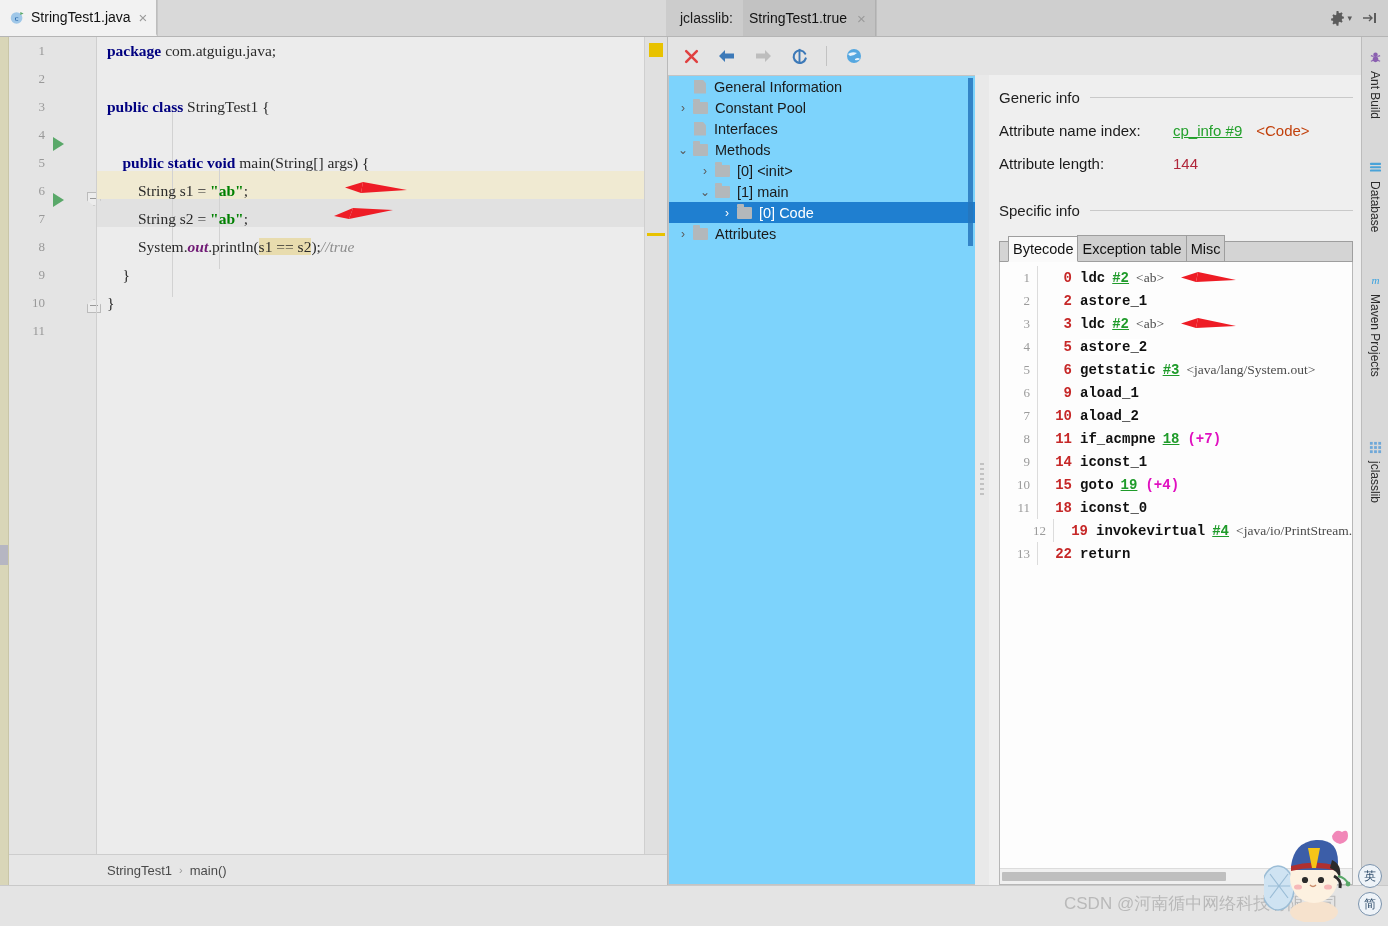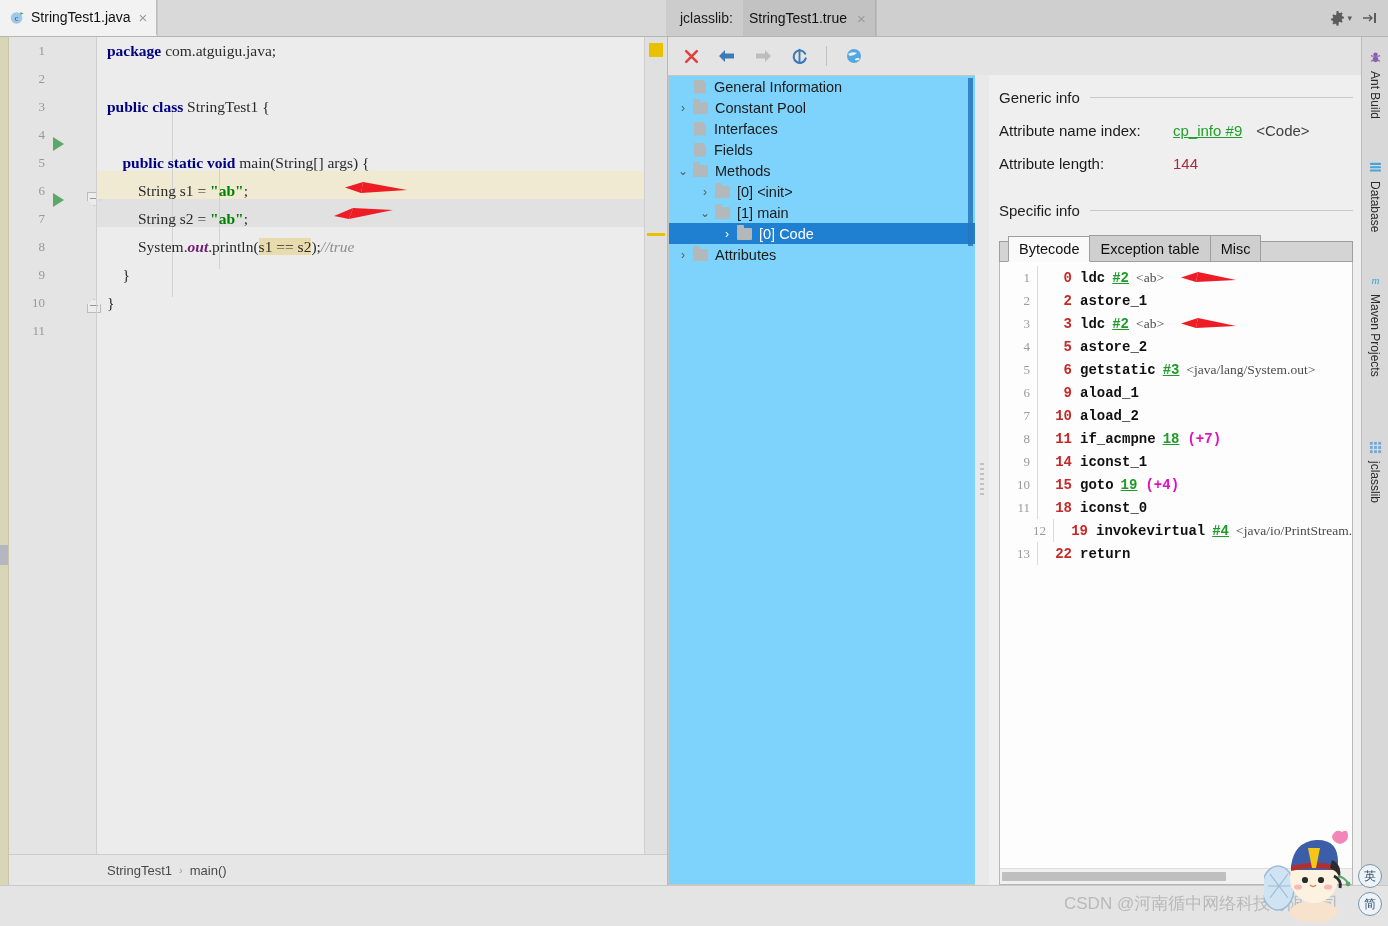--- a/index.html
+++ b/index.html
@@ -112,27 +112,27 @@
       repeating-linear-gradient(to bottom,#c2c2c2 0 2px,transparent 2px 5px);}
 
   
   .detail-pane{flex:1;min-width:0;display:flex;flex-direction:column;background:#efefef;padding:0 8px 0 10px;}
   .section-head{display:flex;align-items:center;gap:10px;margin-top:14px;}
   .section-head .t{font-size:15px;color:#1d1d1d;white-space:nowrap;}
   .section-head .rule{flex:1;height:1px;background:#c9c9c9;}
   .kv{display:flex;align-items:center;margin-top:16px;font-size:15px;}
   .kv .k{width:174px;color:#1b1b1b;}
   .kv .link{color:#23a02b;text-decoration:underline;cursor:pointer;margin-right:14px;}
-  .kv .code-tag{color:#404040;}
+  .kv .code-tag{color:#c2410c;}
   .kv .num{color:#b0263a;}
 
   .tabs{display:flex;align-items:flex-end;margin-top:16px;height:26px;
         border-bottom:1px solid #9e9e9e;}
   .tabs .lead{width:10px;height:20px;background:#d4d4d4;border:1px solid #9e9e9e;border-bottom:none;box-sizing:border-box;}
-  .tab-btn{height:26px;padding:0 10px;display:flex;align-items:center;font-size:14.5px;color:#111;
+  .tab-btn{height:26px;padding:0 4px;display:flex;align-items:center;font-size:14.5px;color:#111;
            background:#cfcfcf;border:1px solid #9e9e9e;border-bottom:none;margin-left:-1px;
            box-sizing:border-box;cursor:pointer;}
   .tab-btn.active{background:#fafafa;border-bottom:1px solid #fafafa;margin-bottom:-1px;}
   .tabs .trail{flex:1;height:20px;background:#d4d4d4;border:1px solid #9e9e9e;border-bottom:none;
                border-left:none;box-sizing:border-box;}
 
   .bytecode-area{flex:1;min-height:0;margin-top:0;background:#fdfdfd;border:1px solid #b7b7b7;border-top:none;
                  position:relative;overflow:hidden;display:flex;flex-direction:column;}
   .bc-rows{flex:1;position:relative;overflow:hidden;padding-top:4px;}
   .bc-row{display:flex;align-items:center;height:23px;font-family:"Liberation Mono",monospace;font-size:14px;}
@@ -339,25 +339,20 @@
               </div>
               <div class="tree-row" style="padding-left: 4px;">
                 <span class="twisty">›</span>
                 <span class="ic-folder"></span>
                 <span>Constant Pool</span>
               </div>
               <div class="tree-row" style="padding-left: 4px;">
                 <span class="twisty none">›</span>
                 <span class="ic-file"></span>
                 <span>Interfaces</span>
-              </div>
-              <div class="tree-row" style="padding-left: 4px;">
-                <span class="twisty none">›</span>
-                <span class="ic-file"></span>
-                <span>Fields</span>
               </div>
               <div class="tree-row" style="padding-left: 4px;">
                 <span class="twisty">⌄</span>
                 <span class="ic-folder"></span>
                 <span>Methods</span>
               </div>
               <div class="tree-row" style="padding-left: 26px;">
                 <span class="twisty">›</span>
                 <span class="ic-folder"></span>
                 <span>[0] &lt;init&gt;</span>

